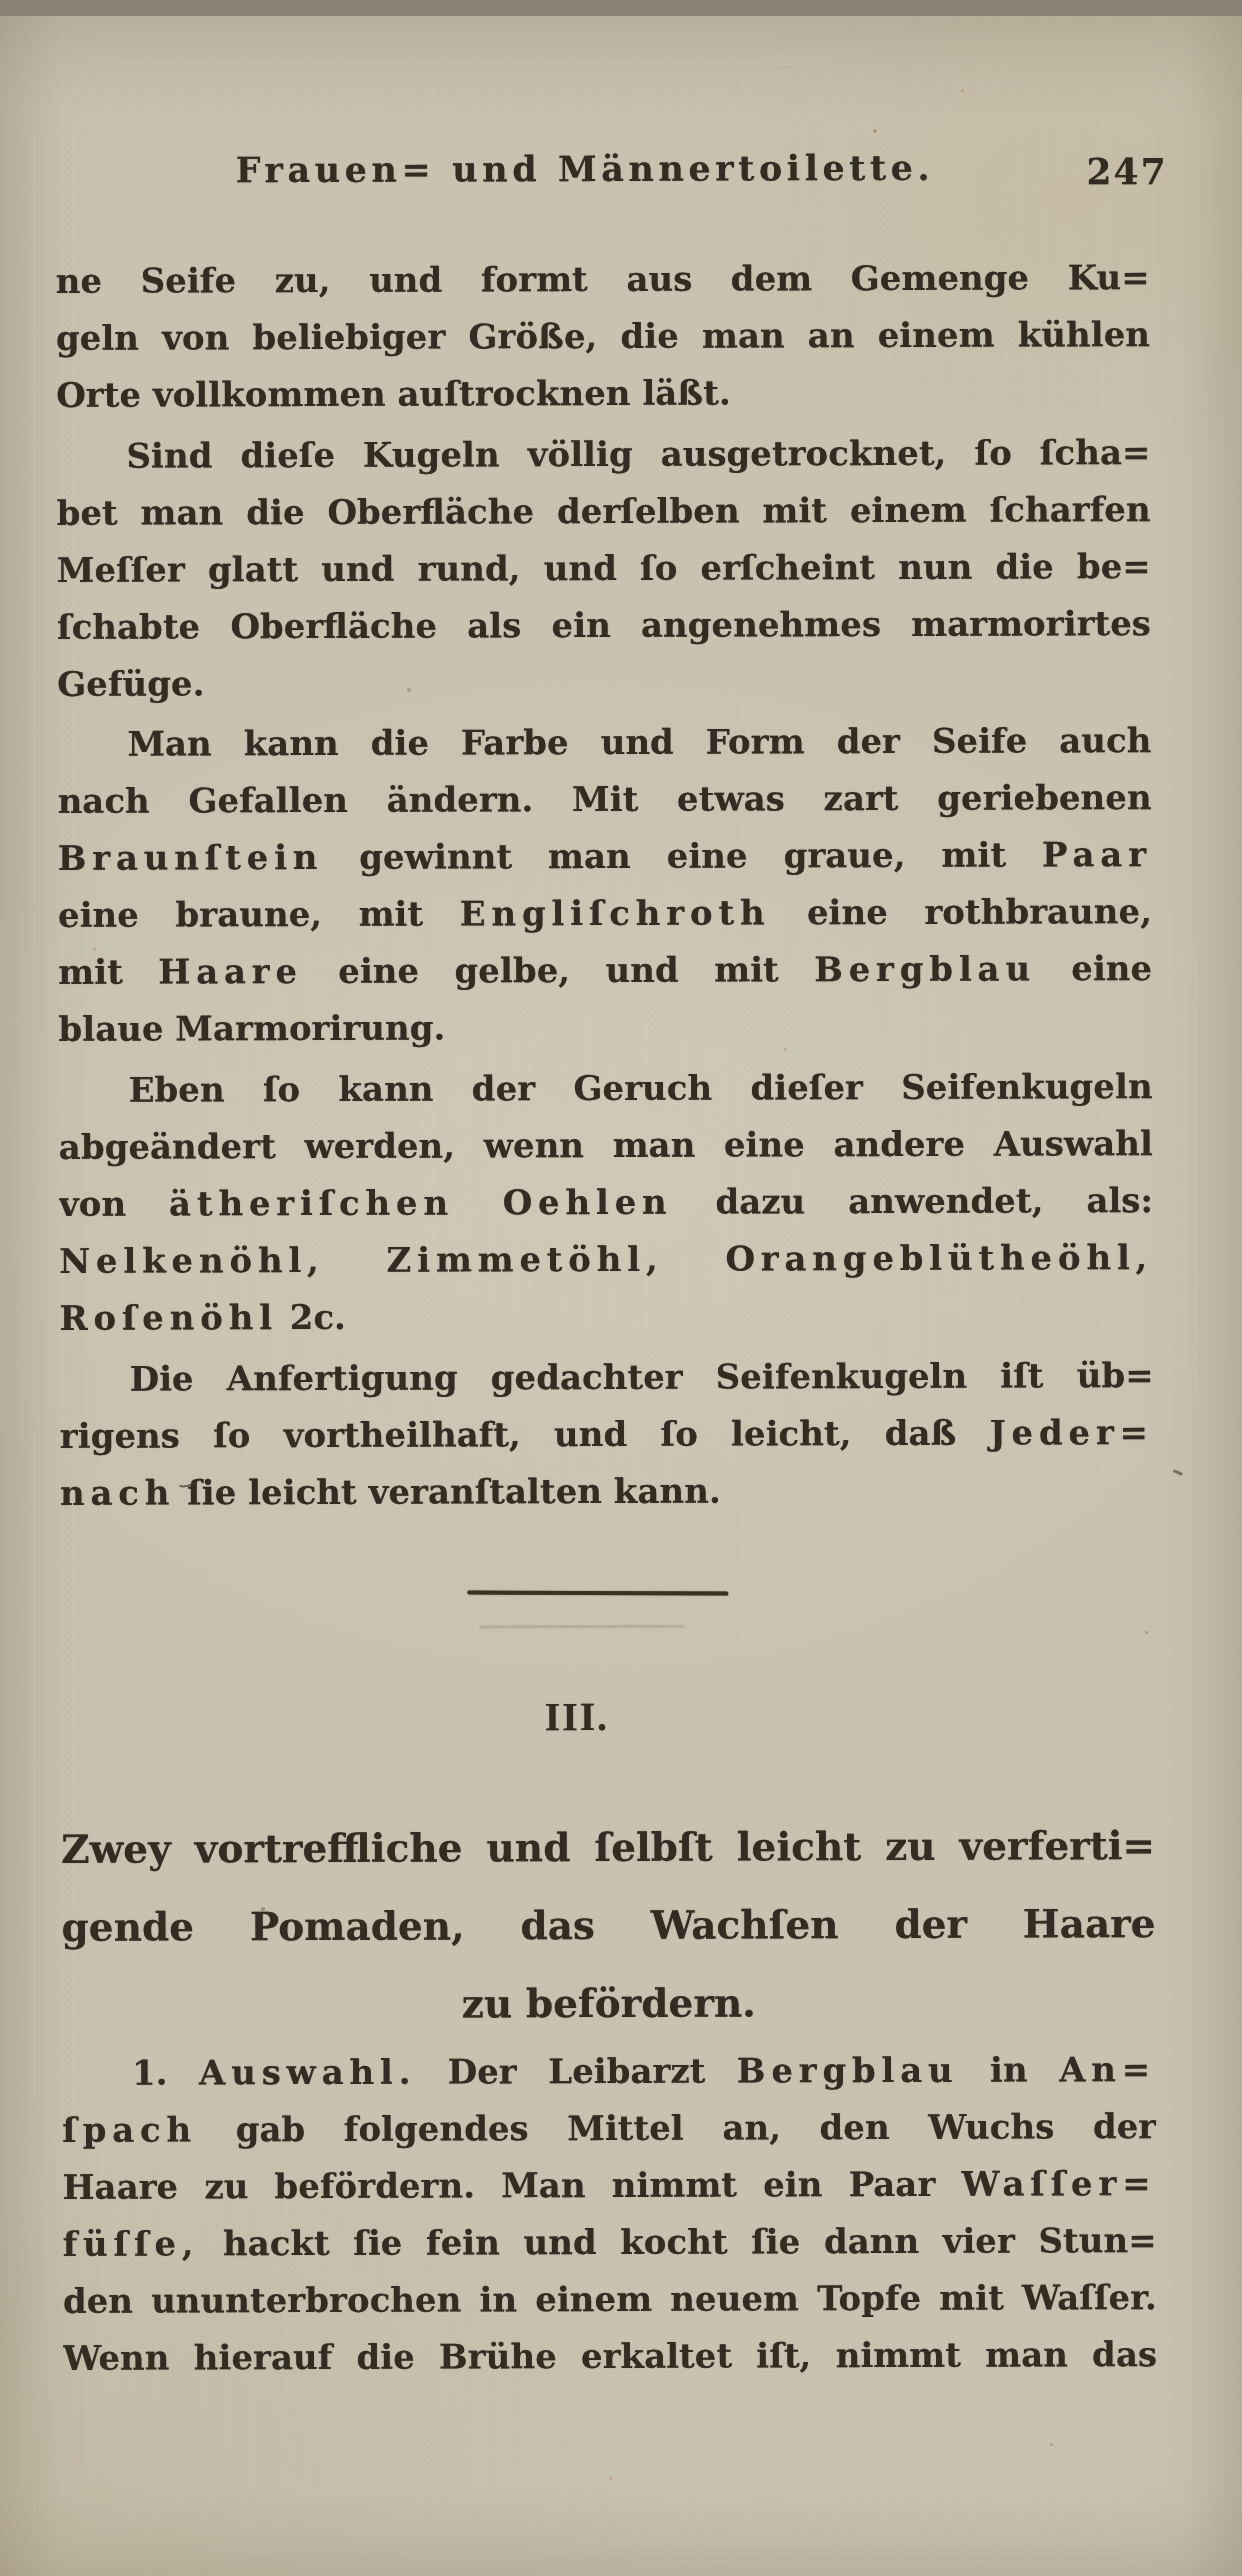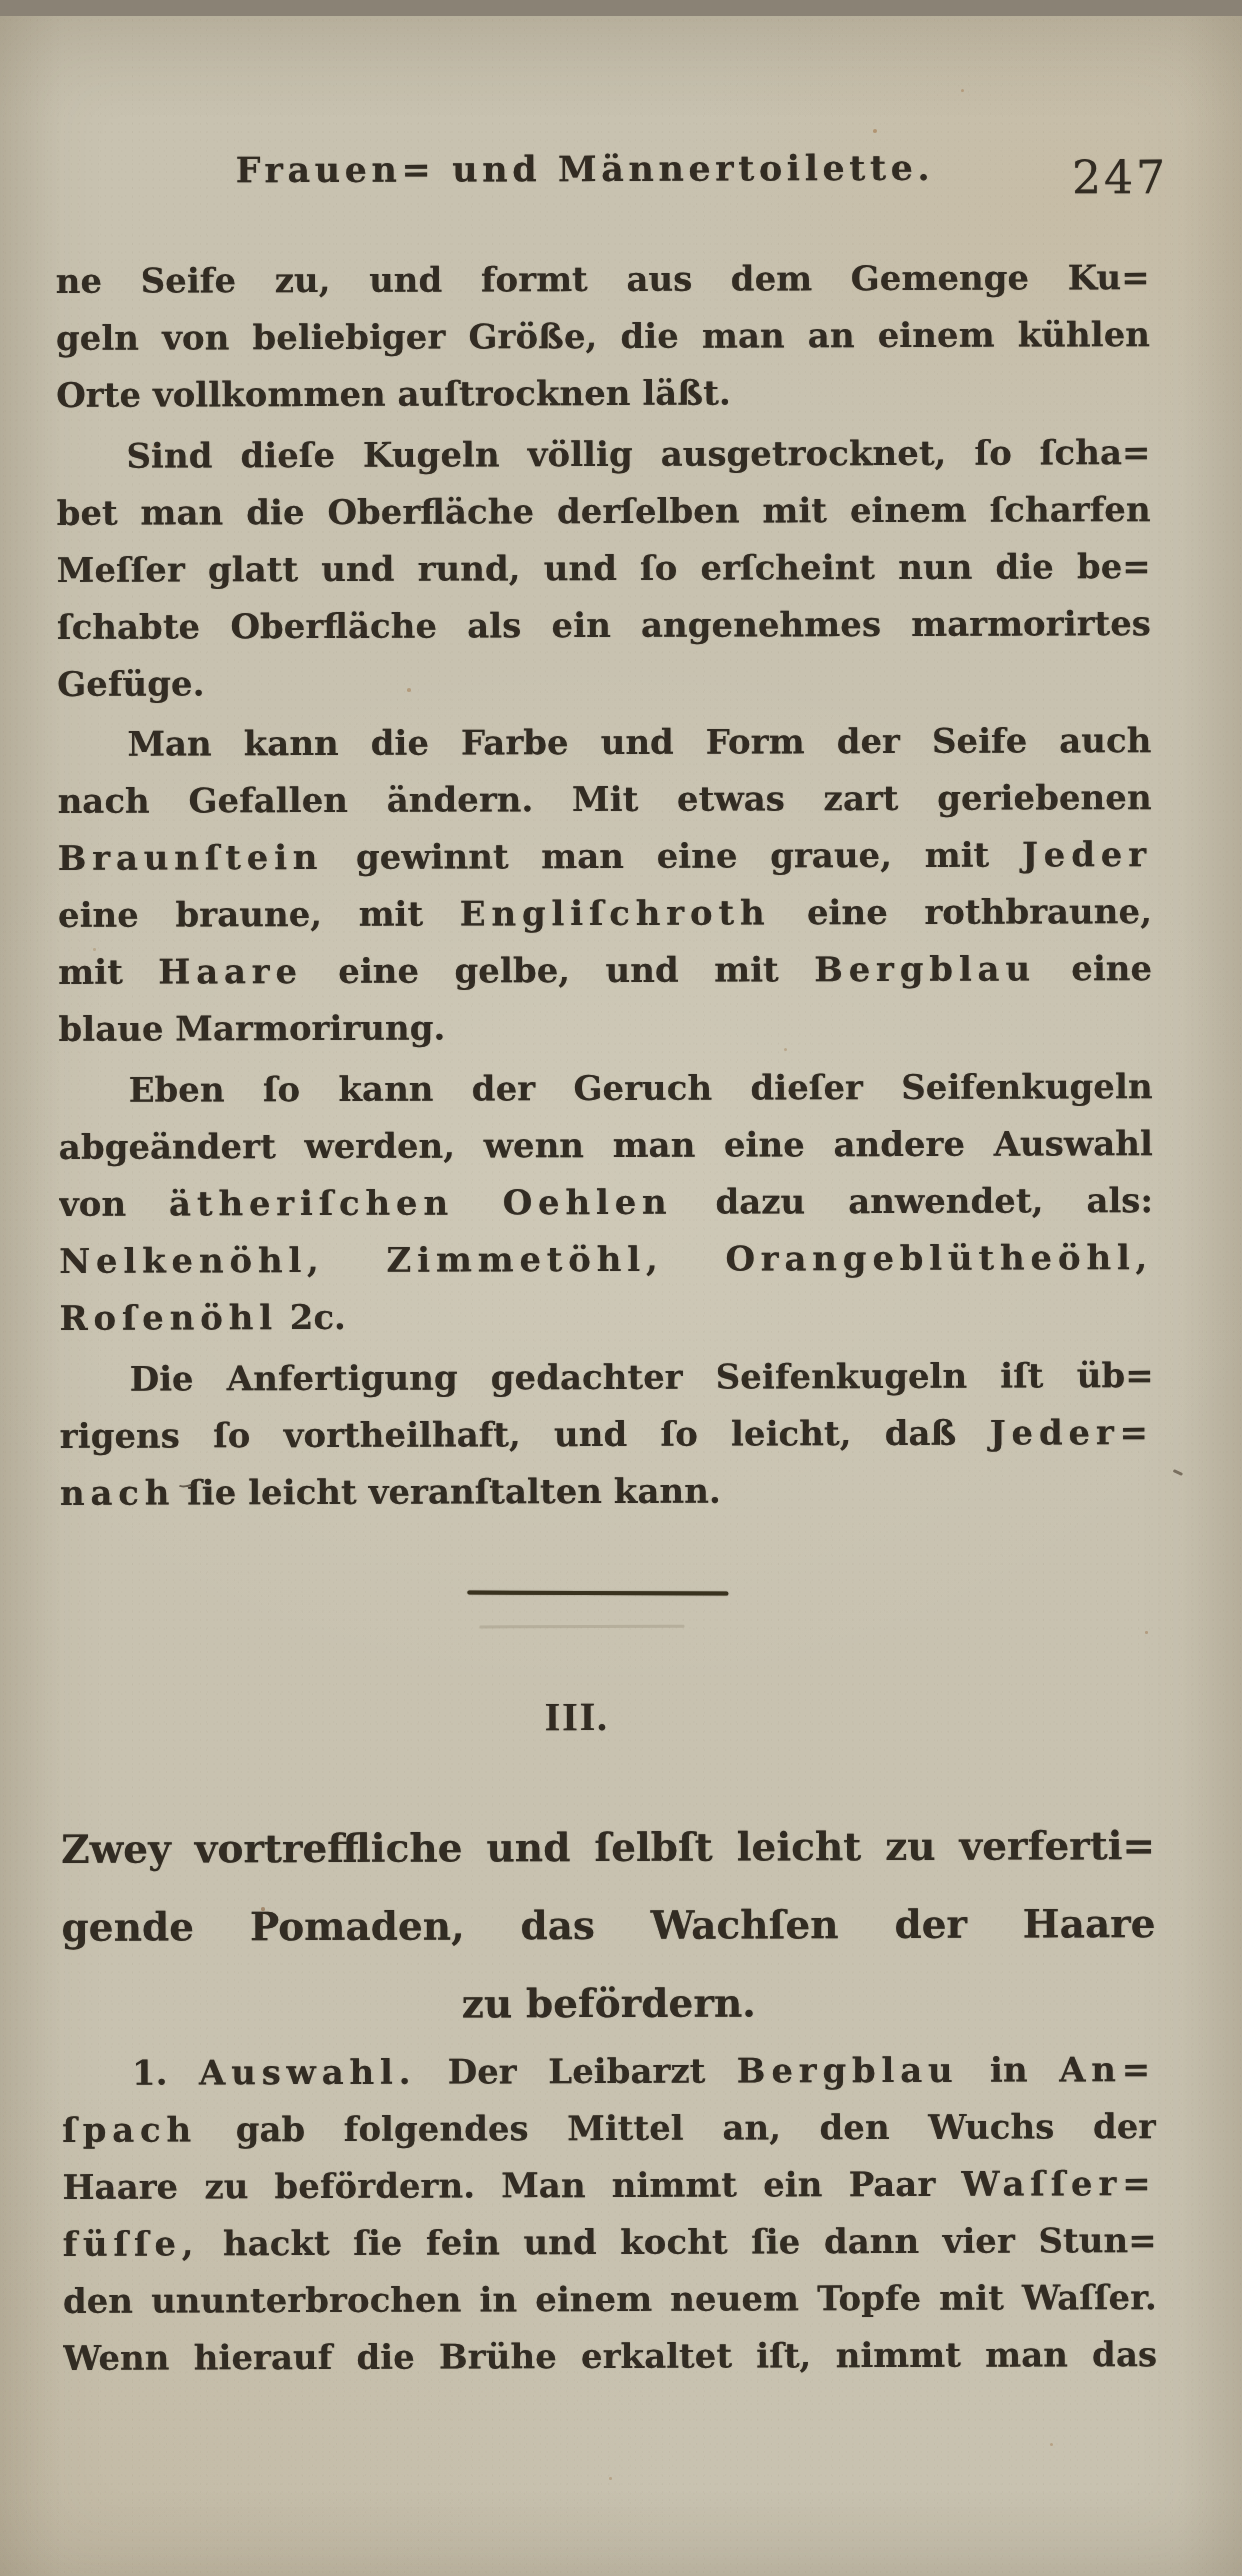--- a/index.html
+++ b/index.html
@@ -30,21 +30,21 @@
   .running-head{position:relative;height:45px;margin-top:132px;}
   .head-title{
     display:block;text-align:center;
     font-size:35px;font-weight:700;letter-spacing:0.13em;
     transform:translateX(-17.4px);
     text-shadow:0 0 0.9px rgba(45,35,25,0.55);
     white-space:nowrap;
   }
   .page-num{
     position:absolute;right:-18.6px;top:3.7px;
-    font-size:46px;font-weight:400;letter-spacing:0.06em;
+    font-size:36px;font-weight:700;letter-spacing:0.06em;
     text-shadow:0 0 0.9px rgba(45,35,25,0.55);
   }
   .textblock{margin-top:58px;}
   .para{margin:0;}
   .para + .para{margin-top:3.7px;}
   .bline{
     height:57px;line-height:57px;
     font-size:34px;font-weight:700;
     overflow:hidden;
     text-shadow:0 0 0.9px rgba(45,35,25,0.5);
@@ -122,21 +122,21 @@
         <div class="bline j indent">Sind dieſe Kugeln völlig ausgetrocknet, ſo ſcha=</div>
         <div class="bline j">bet man die Oberfläche derſelben mit einem ſcharfen</div>
         <div class="bline j">Meſſer glatt und rund, und ſo erſcheint nun die be=</div>
         <div class="bline j">ſchabte Oberfläche als ein angenehmes marmorirtes</div>
         <div class="bline">Gefüge.</div>
       </div>
 
       <div class="para">
         <div class="bline j indent">Man kann die Farbe und Form der Seife auch</div>
         <div class="bline j">nach Gefallen ändern. Mit etwas zart geriebenen</div>
-        <div class="bline j"><span class="sperr">Braunſtein</span> gewinnt man eine graue, mit <span class="sperr">Jeder</span></div>
+        <div class="bline j"><span class="sperr">Braunſtein</span> gewinnt man eine graue, mit <span class="sperr">Paar</span></div>
         <div class="bline j">eine braune, mit <span class="sperr">Engliſchroth</span> eine rothbraune,</div>
         <div class="bline j">mit <span class="sperr">Haare</span> eine gelbe, und mit <span class="sperr">Bergblau</span> eine</div>
         <div class="bline">blaue Marmorirung.</div>
       </div>
 
       <div class="para">
         <div class="bline j indent">Eben ſo kann der Geruch dieſer Seifenkugeln</div>
         <div class="bline j">abgeändert werden, wenn man eine andere Auswahl</div>
         <div class="bline j">von <span class="sperr">ätheriſchen Oehlen</span> dazu anwendet, als:</div>
         <div class="bline j"><span class="sperr">Nelkenöhl, Zimmetöhl, Orangeblütheöhl,</span></div>

